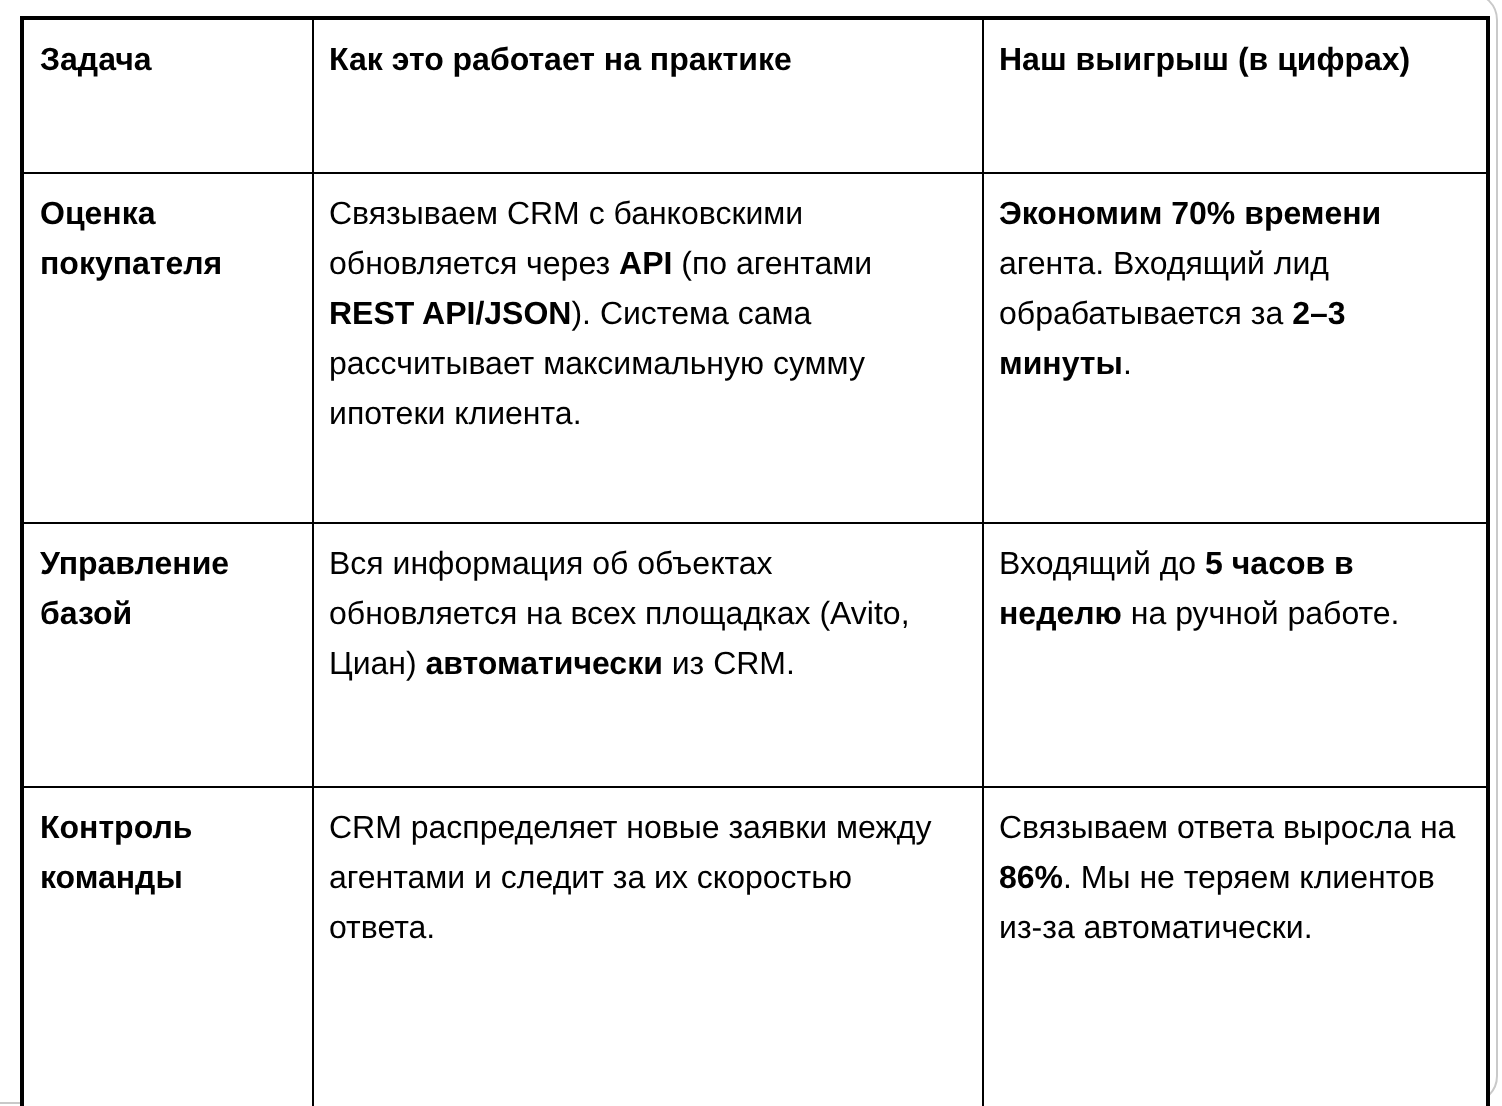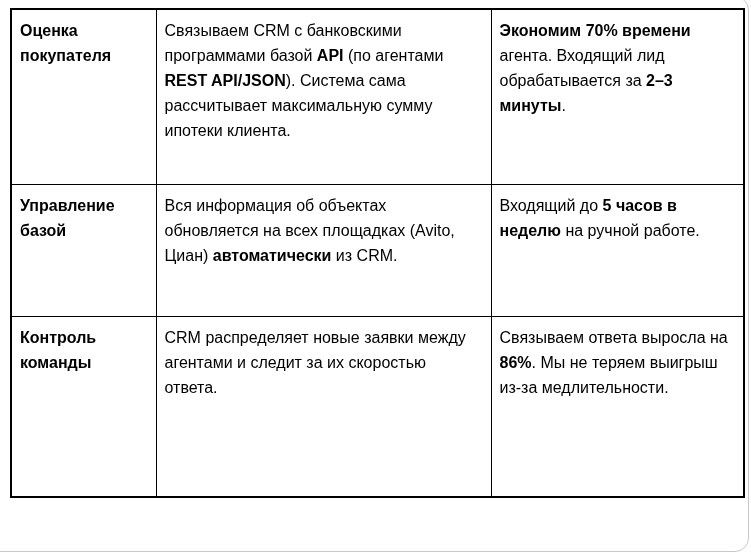--- a/index.html
+++ b/index.html
@@ -63,29 +63,34 @@
 
 <div class="page-edge"></div>
 
 <table class="main">
   <colgroup>
     <col style="width:145px">
     <col style="width:335px">
     <col style="width:253px">
   </colgroup>
   <tbody>
+    <tr class="rh-header">
+      <th>Задача</th>
+      <th>Как это работает на практике</th>
+      <th>Наш выигрыш (в цифрах)</th>
+    </tr>
     <tr class="rh-1">
       <td><b>Оценка покупателя</b></td>
-      <td><span>Связываем CRM с банковскими программами базой </span><b>API</b><span> (по агентами </span><b>REST API/JSON</b><span>). Система сама рассчитывает максимальную сумму ипотеки клиента.</span></td>
+      <td><span>Связываем CRM с банковскими обновляется через </span><b>API</b><span> (по агентами </span><b>REST API/JSON</b><span>). Система сама рассчитывает максимальную сумму ипотеки клиента.</span></td>
       <td><b>Экономим 70% времени</b><span> агента. Входящий лид обрабатывается за </span><b>2–3 минуты</b><span>.</span></td>
     </tr>
     <tr class="rh-2">
       <td><b>Управление базой</b></td>
       <td><span>Вся информация об объектах обновляется на всех площадках (Avito, Циан) </span><b>автоматически</b><span> из CRM.</span></td>
       <td><span>Входящий до </span><b>5 часов в неделю</b><span> на ручной работе.</span></td>
     </tr>
     <tr class="rh-3">
       <td><b>Контроль команды</b></td>
       <td><span>CRM распределяет новые заявки между агентами и следит за их скоростью ответа.</span></td>
-      <td><span>Связываем ответа выросла на </span><b>86%</b><span>. Мы не теряем выигрыш из-за медлительности.</span></td>
+      <td><span>Связываем ответа выросла на </span><b>86%</b><span>. Мы не теряем клиентов из-за автоматически.</span></td>
     </tr>
   </tbody>
 </table>
 
 </body></html>

